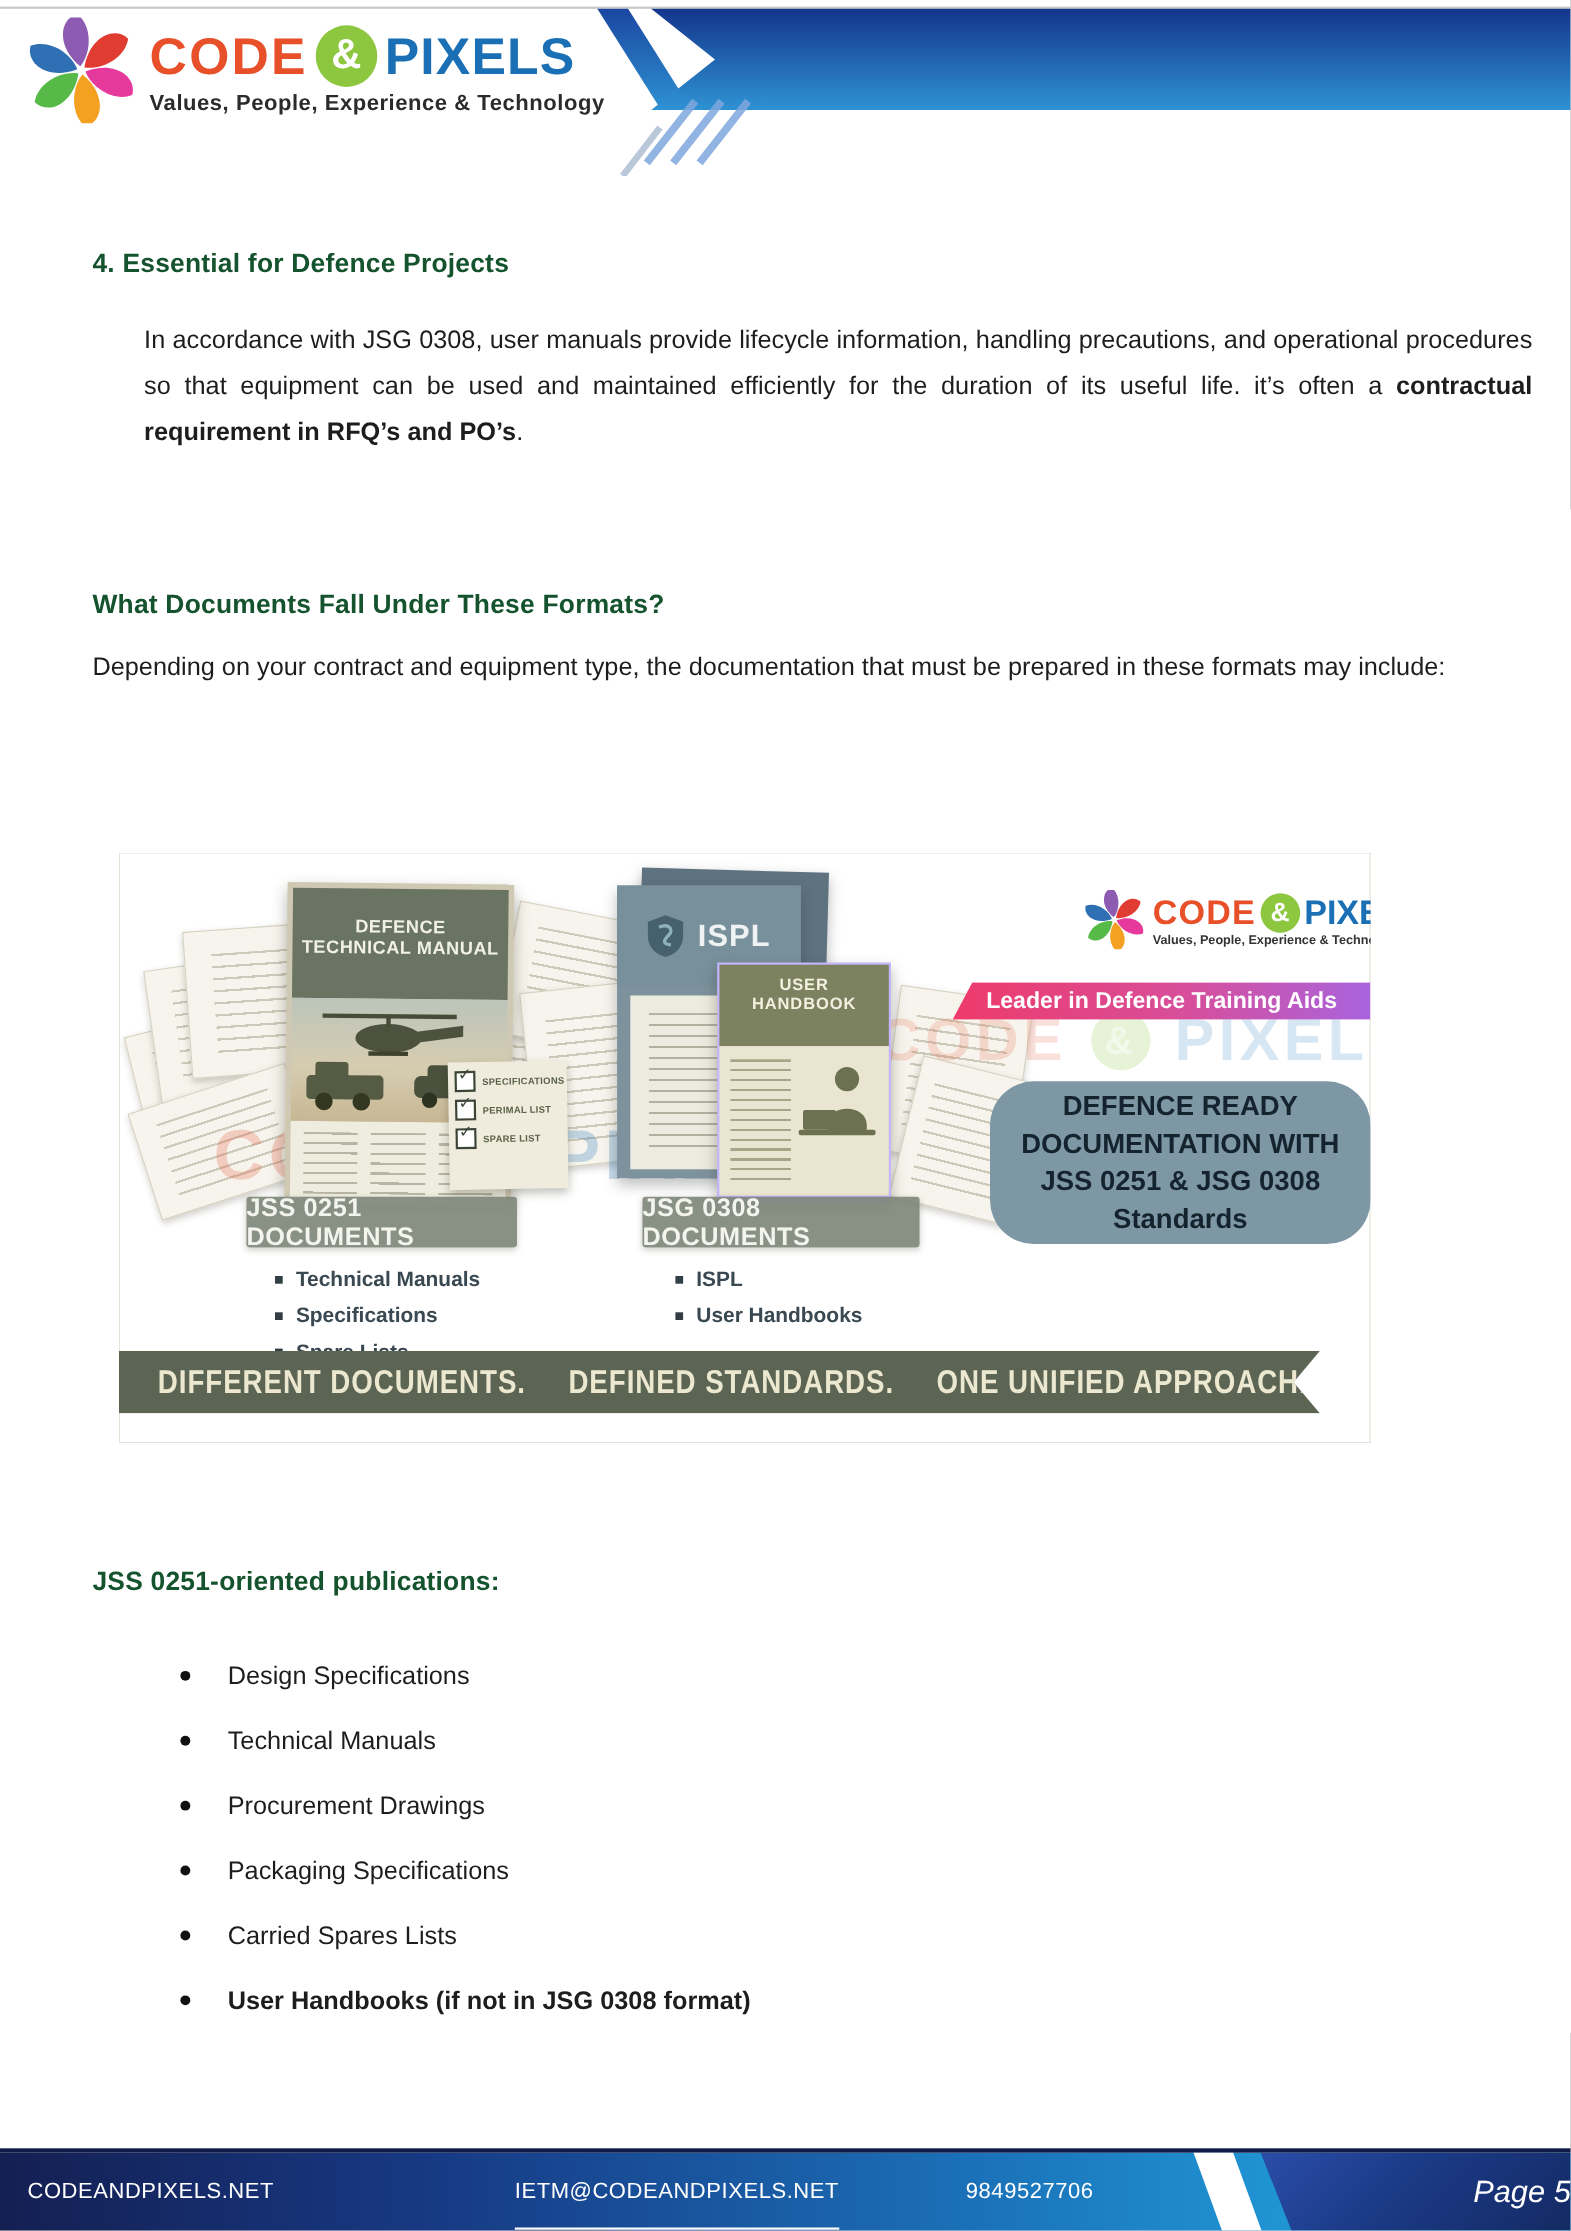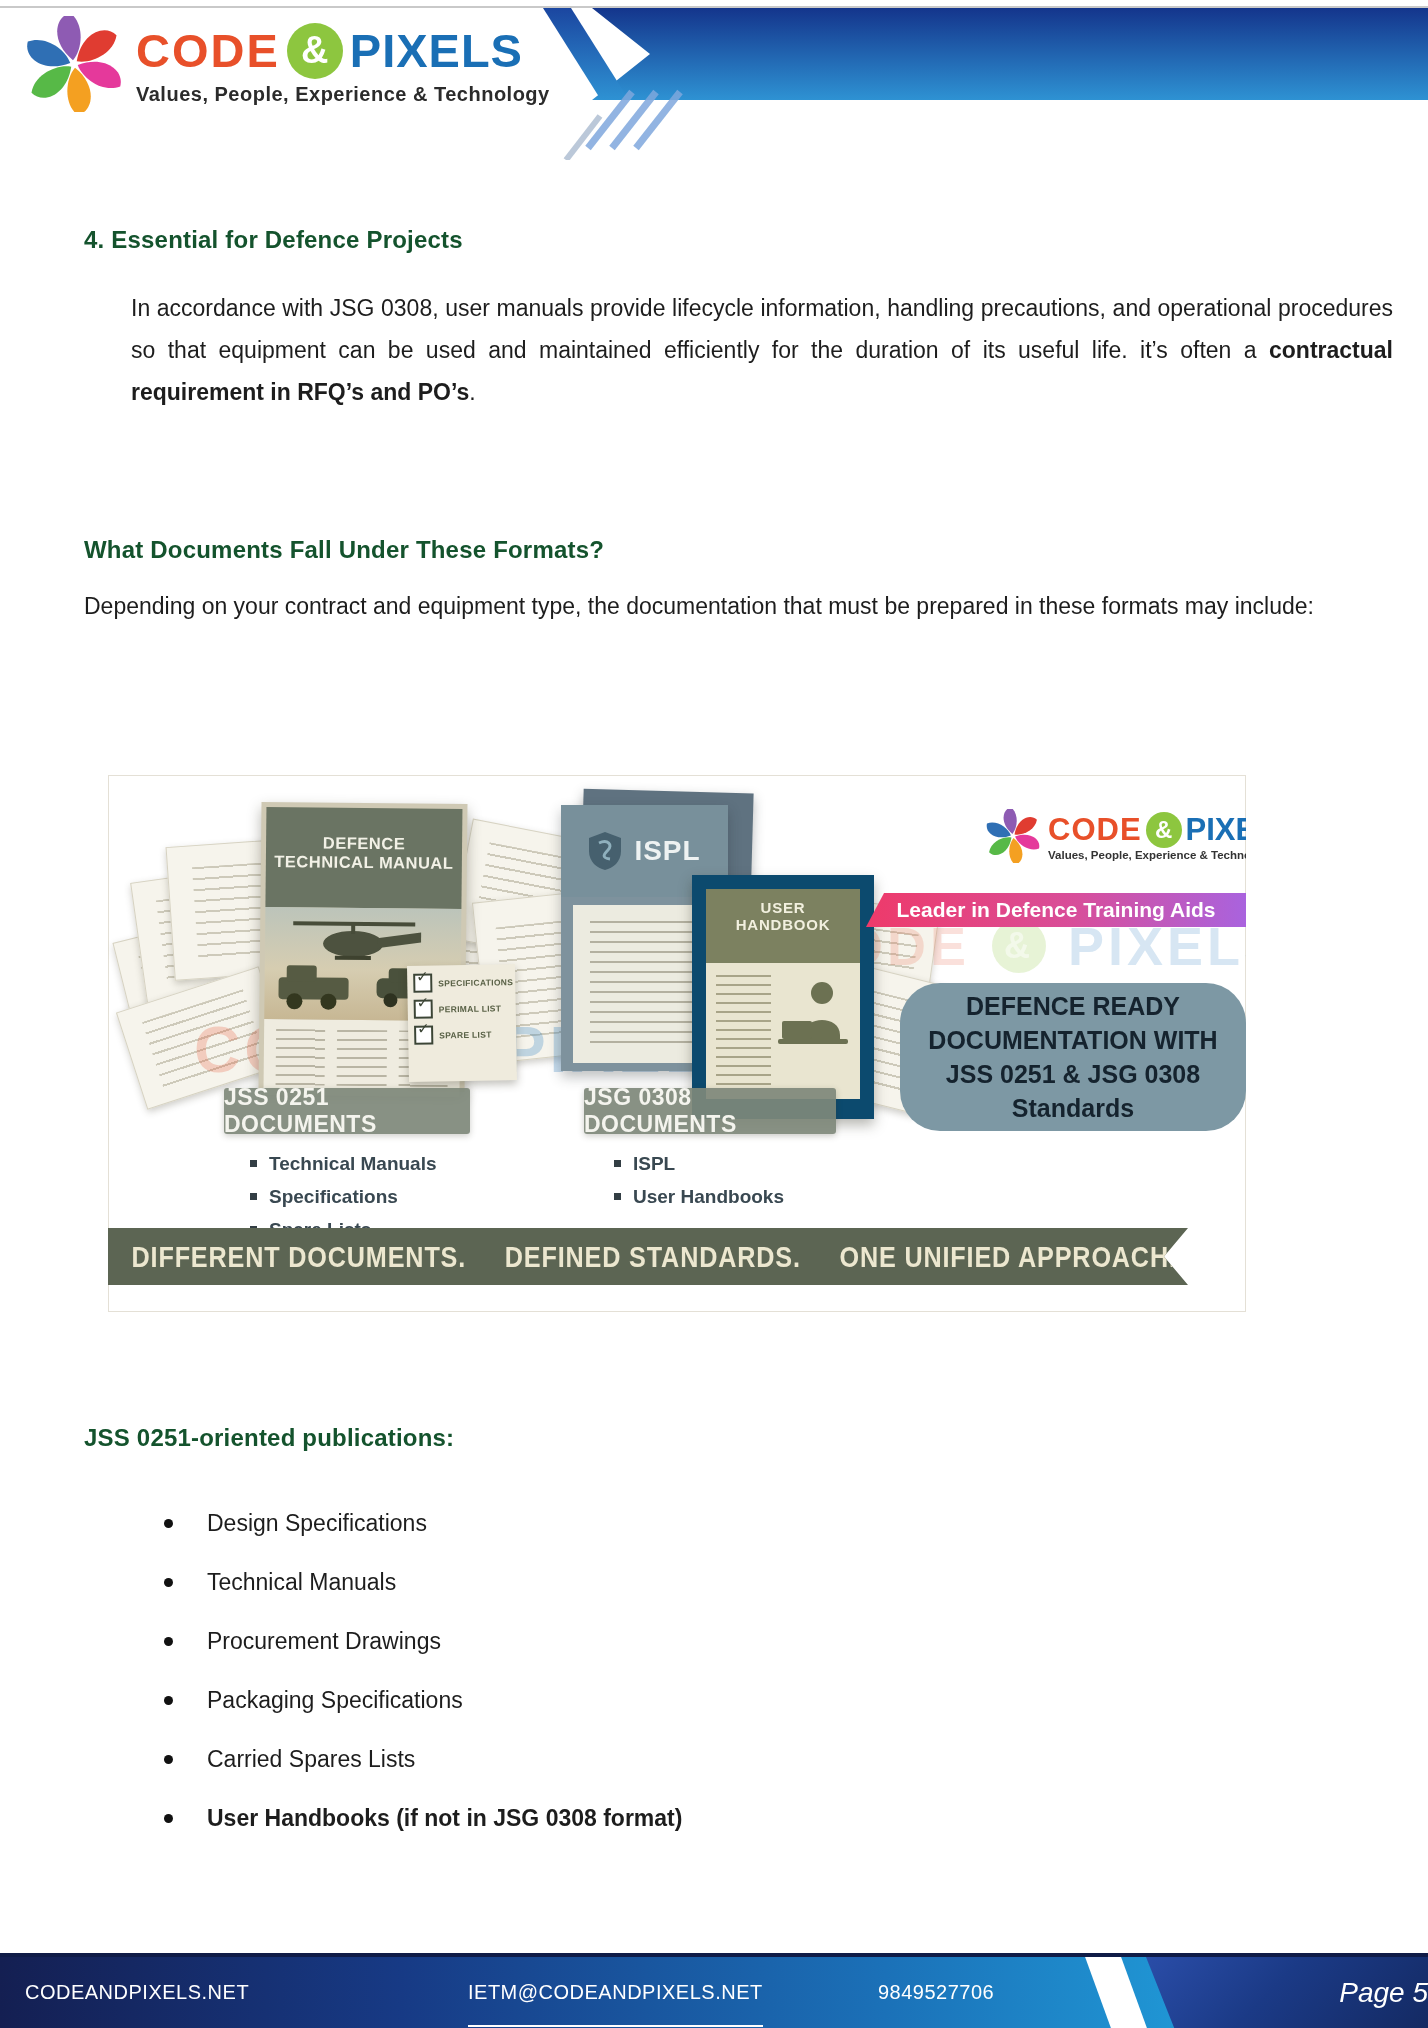--- a/index.html
+++ b/index.html
@@ -43,21 +43,21 @@
   .chk-box{width:15px;height:15px;border:2.5px solid #3c4535;background:#fff;position:relative;flex:0 0 auto;}
   .chk-box span{position:absolute;left:1px;top:-8px;font-size:15px;font-weight:800;color:#3c4535;}
   .chk-label{font-size:8.5px;font-weight:700;color:#5a6247;letter-spacing:.3px;}
   .ispl-back{position:absolute;left:472px;top:16px;width:170px;height:262px;background:#5f7280;transform:rotate(1.6deg);box-shadow:0 5px 12px rgba(40,45,50,.35);}
   .ispl{position:absolute;left:453px;top:30px;width:167px;height:266px;background:#7e929d;box-shadow:0 6px 12px rgba(40,45,50,.3);}
   .ispl .band{height:92px;display:flex;align-items:center;justify-content:center;gap:12px;background:#78909b;}
   .ispl .band .name{color:#eef2f2;font-size:28px;font-weight:600;letter-spacing:1px;}
   .ispl .page{position:absolute;left:12px;right:10px;top:100px;bottom:8px;background:#ecebe0;}
   .ispl .page::after{content:"";position:absolute;left:12%;right:12%;top:10%;bottom:10%;
         background:repeating-linear-gradient(180deg,#b3b0a0 0 2px,transparent 2px 10px);}
-  .hbook{position:absolute;left:584px;top:100px;width:154px;height:216px;background:#0c4a6e;padding:14px;
+  .hbook{position:absolute;left:544px;top:100px;width:154px;height:216px;background:#c4b5fd;padding:2px;
         box-shadow:0 6px 12px rgba(50,50,35,.35);}
   .hbook .band{height:64px;background:#7c8160;color:#f2f0df;font-weight:700;font-size:15px;
         text-align:center;letter-spacing:.8px;padding-top:10px;}
   .hbook .body{position:relative;height:136px;background:#e9e5d0;}
   .hbook .body .lines{position:absolute;left:10px;top:12px;width:55px;bottom:14px;
         background:repeating-linear-gradient(180deg,#a8a488 0 2px,transparent 2px 9px);}
   .mini-logo{position:absolute;left:878px;top:34px;display:flex;align-items:center;gap:8px;}
   .mini-code{font-size:31px;font-weight:700;color:#e8502a;letter-spacing:1px;}
   .mini-pixels{font-size:31px;font-weight:800;color:#1a6fb5;}
   .mini-amp{display:inline-flex;width:36px;height:36px;border-radius:50%;background:#8dc63f;color:#fff;
@@ -76,21 +76,21 @@
         align-items:center;justify-content:center;}
   .wm .c3{color:rgba(27,117,187,.25);}
   .grp-label{position:absolute;height:46px;background:rgba(126,136,121,.92);border-radius:3px;
         display:flex;align-items:center;justify-content:center;color:#f4f4ee;font-weight:700;font-size:23px;letter-spacing:.5px;
         box-shadow:0 2px 6px rgba(60,60,45,.25);}
   .grp-list{position:absolute;}
   .grp-item{display:flex;align-items:center;height:33px;gap:12px;font-size:19px;font-weight:600;color:#394851;}
   .sq{width:7px;height:7px;background:#333e44;flex:0 0 auto;}
   .ribbon{position:absolute;left:0;top:453px;width:1080px;height:57px;background:#5c6553;
         clip-path:polygon(0 0,100% 0,calc(100% - 24px) 50%,100% 100%,0 100%);
-        display:flex;align-items:center;overflow:visible;}
+        display:flex;align-items:center;overflow:visible;padding-left:12px;}
   .ribbon-inner{display:flex;gap:46px;padding-left:28px;transform:scaleX(.84);transform-origin:0 50%;
         font-size:30px;font-weight:700;letter-spacing:1px;color:#ece7cf;white-space:nowrap;}
 
   
   .blist{list-style:none;margin:16px;padding:0;}
   .blist li{display:flex;align-items:center;height:59px;font-size:23px;color:#1d1d1d;}
   .blist li .dot{width:9px;height:9px;border-radius:50%;background:#111;margin-right:34px;flex:0 0 auto;}
   .blist li:last-child{font-weight:800;}
 
   

